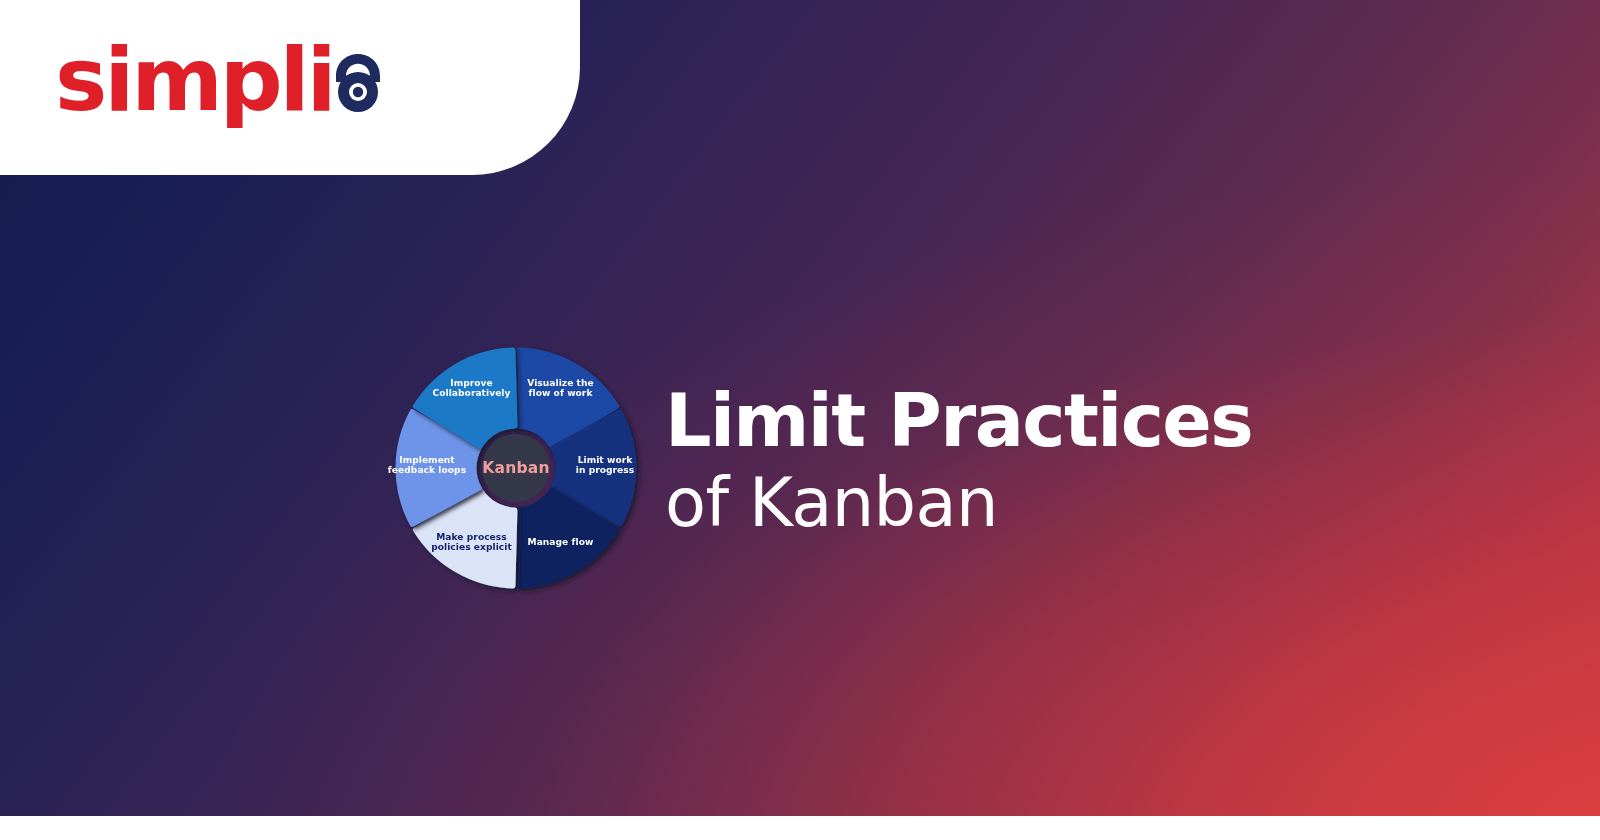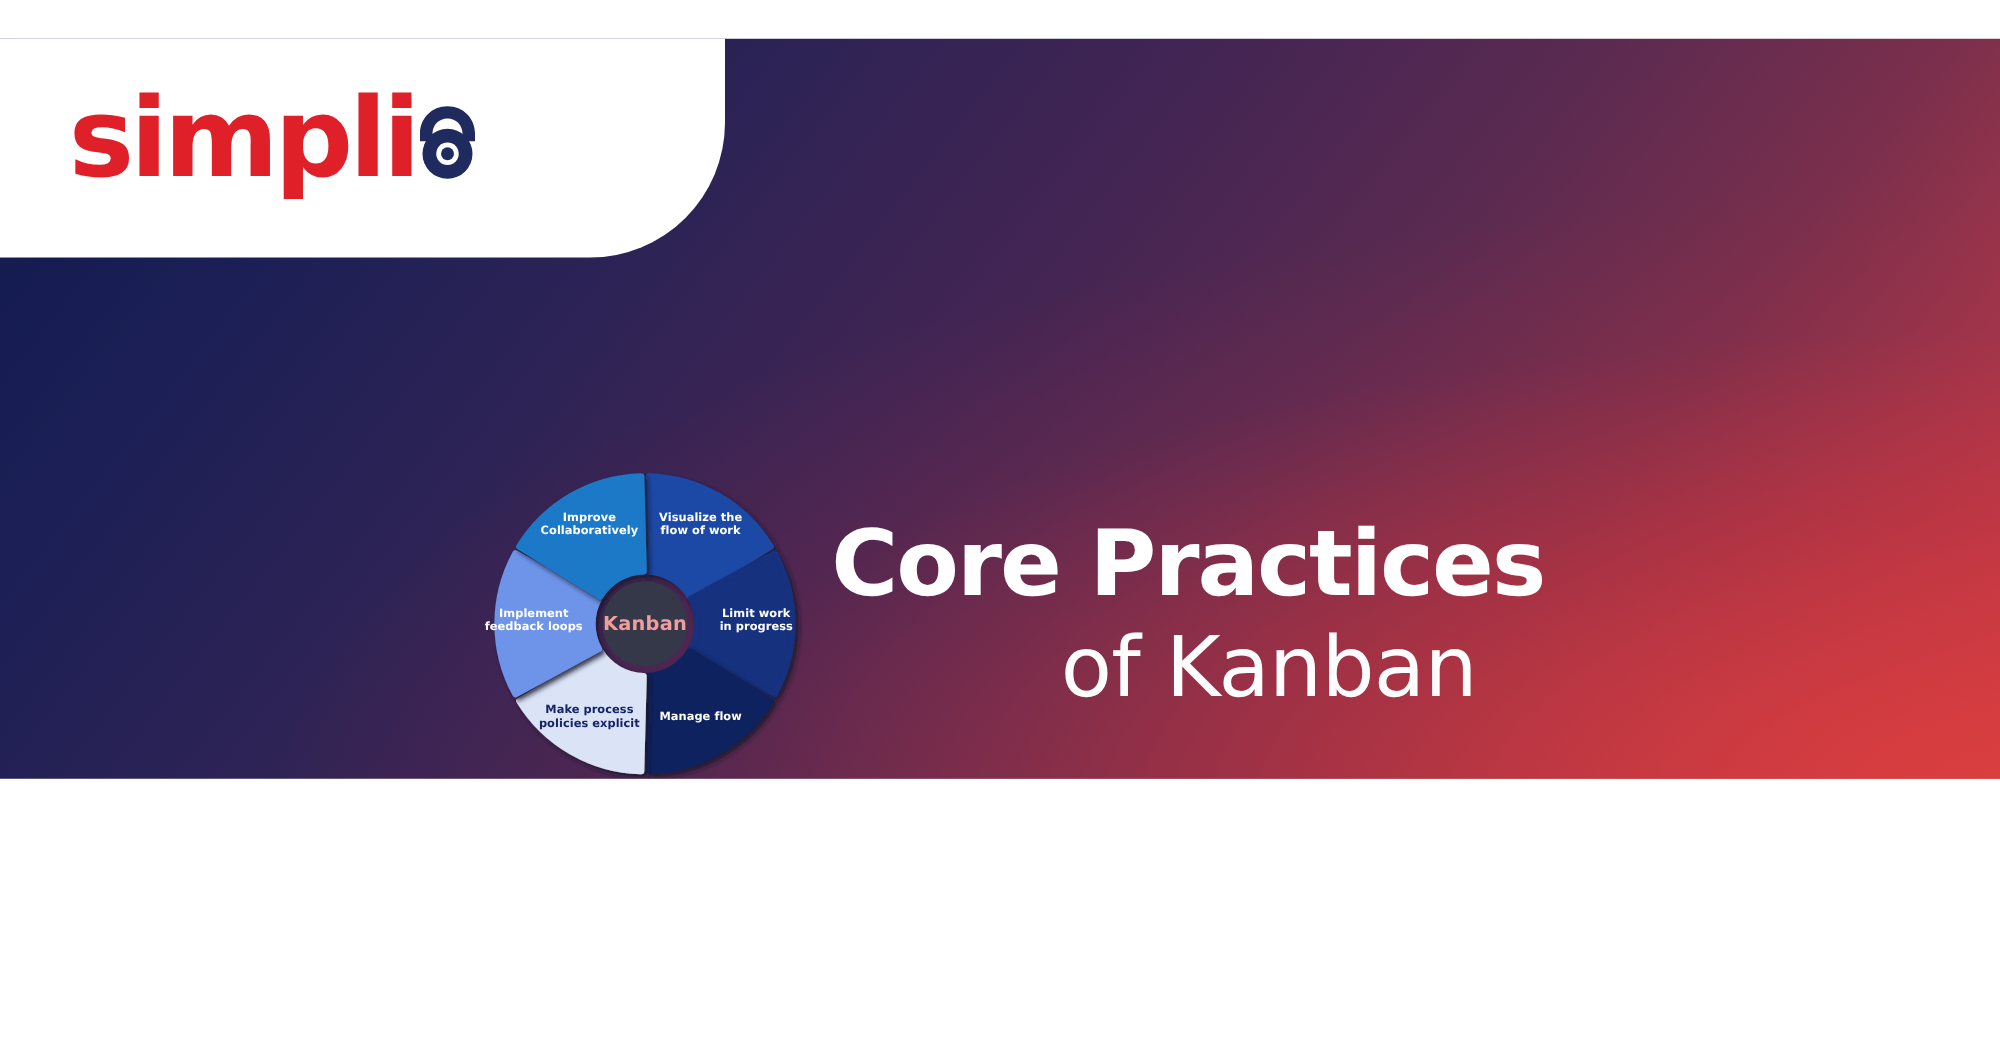--- a/index.html
+++ b/index.html
@@ -5,34 +5,33 @@
   * { margin:0; padding:0; box-sizing:border-box; }
 
   html, body {
     width:1600px; height:840px;
     overflow:hidden;
     font-family:"Liberation Sans", sans-serif;
   }
 
   #stage {
     position:relative;
-    width:1600px; height:592px;
+    width:1600px; height:816px;
     background:
       radial-gradient(120% 110% at 100% 100%, rgba(219,62,62,0.92) 0%, rgba(198,52,62,0.55) 32%, rgba(150,45,70,0.18) 55%, rgba(0,0,0,0) 72%),
       linear-gradient(128deg,
         #101a4d 0%,
         #1b1f55 16%,
         #2e2355 32%,
         #442553 48%,
         #5a2a51 62%,
         #7b2f4c 76%,
         #b0384a 90%,
         #cf414a 100%);
     overflow:hidden;
-    margin-top:31px;
   }
 
   
   #logo-panel {
     position:absolute;
     left:-40px; top:-40px;
     width:620px; height:215px;
     background:#ffffff;
     border-bottom-right-radius:108px;
   }
@@ -89,21 +88,20 @@
   }
   #headline .line2 {
     font-family:"DejaVu Sans", sans-serif;
     font-weight:400;
     font-size:67px;
     line-height:1.18;
     letter-spacing:-0.6px;
     color:#fdfdfd;
     white-space:nowrap;
     margin-top:5px;
-    text-align:center;
   }
 </style>
 </head>
 <body>
 
 <div id="stage">
 
   <div id="logo-panel">
     <div id="logo-wordmark">
       <span class="seg">simpli</span>
@@ -140,17 +138,17 @@
           <text x="222" y="133" text-anchor="middle" fill="#ffffff" style="font-family:'DejaVu Sans',sans-serif;font-weight:700;font-size:9.1px;letter-spacing:0.05px;"><tspan x="222" y="127.7">Limit work</tspan><tspan x="222" y="138.3">in progress</tspan></text>
           <text x="177.5" y="210.07626093681503" text-anchor="middle" fill="#ffffff" style="font-family:'DejaVu Sans',sans-serif;font-weight:700;font-size:9.1px;letter-spacing:0.05px;"><tspan x="177.5" y="210.07626093681503">Manage flow</tspan></text>
           <text x="88.50000000000003" y="210.07626093681506" text-anchor="middle" fill="#15236a" style="font-family:'DejaVu Sans',sans-serif;font-weight:700;font-size:9.1px;letter-spacing:0.05px;"><tspan x="88.50000000000003" y="204.77626093681505">Make process</tspan><tspan x="88.50000000000003" y="215.37626093681504">policies explicit</tspan></text>
           <text x="44" y="133" text-anchor="middle" fill="#ffffff" style="font-family:'DejaVu Sans',sans-serif;font-weight:700;font-size:9.1px;letter-spacing:0.05px;"><tspan x="44" y="127.7">Implement</tspan><tspan x="44" y="138.3">feedback loops</tspan></text>
           <text x="88.49999999999996" y="55.92373906318498" text-anchor="middle" fill="#ffffff" style="font-family:'DejaVu Sans',sans-serif;font-weight:700;font-size:9.1px;letter-spacing:0.05px;"><tspan x="88.49999999999996" y="50.623739063184985">Improve</tspan><tspan x="88.49999999999996" y="61.223739063184986">Collaboratively</tspan></text>
         </g>
     </svg>
   </div>
 
   <div id="headline">
-    <div class="line1">Core Practices</div>
+    <div class="line1">Limit Practices</div>
     <div class="line2">of Kanban</div>
   </div>
 
 </div>
 
 </body></html>

